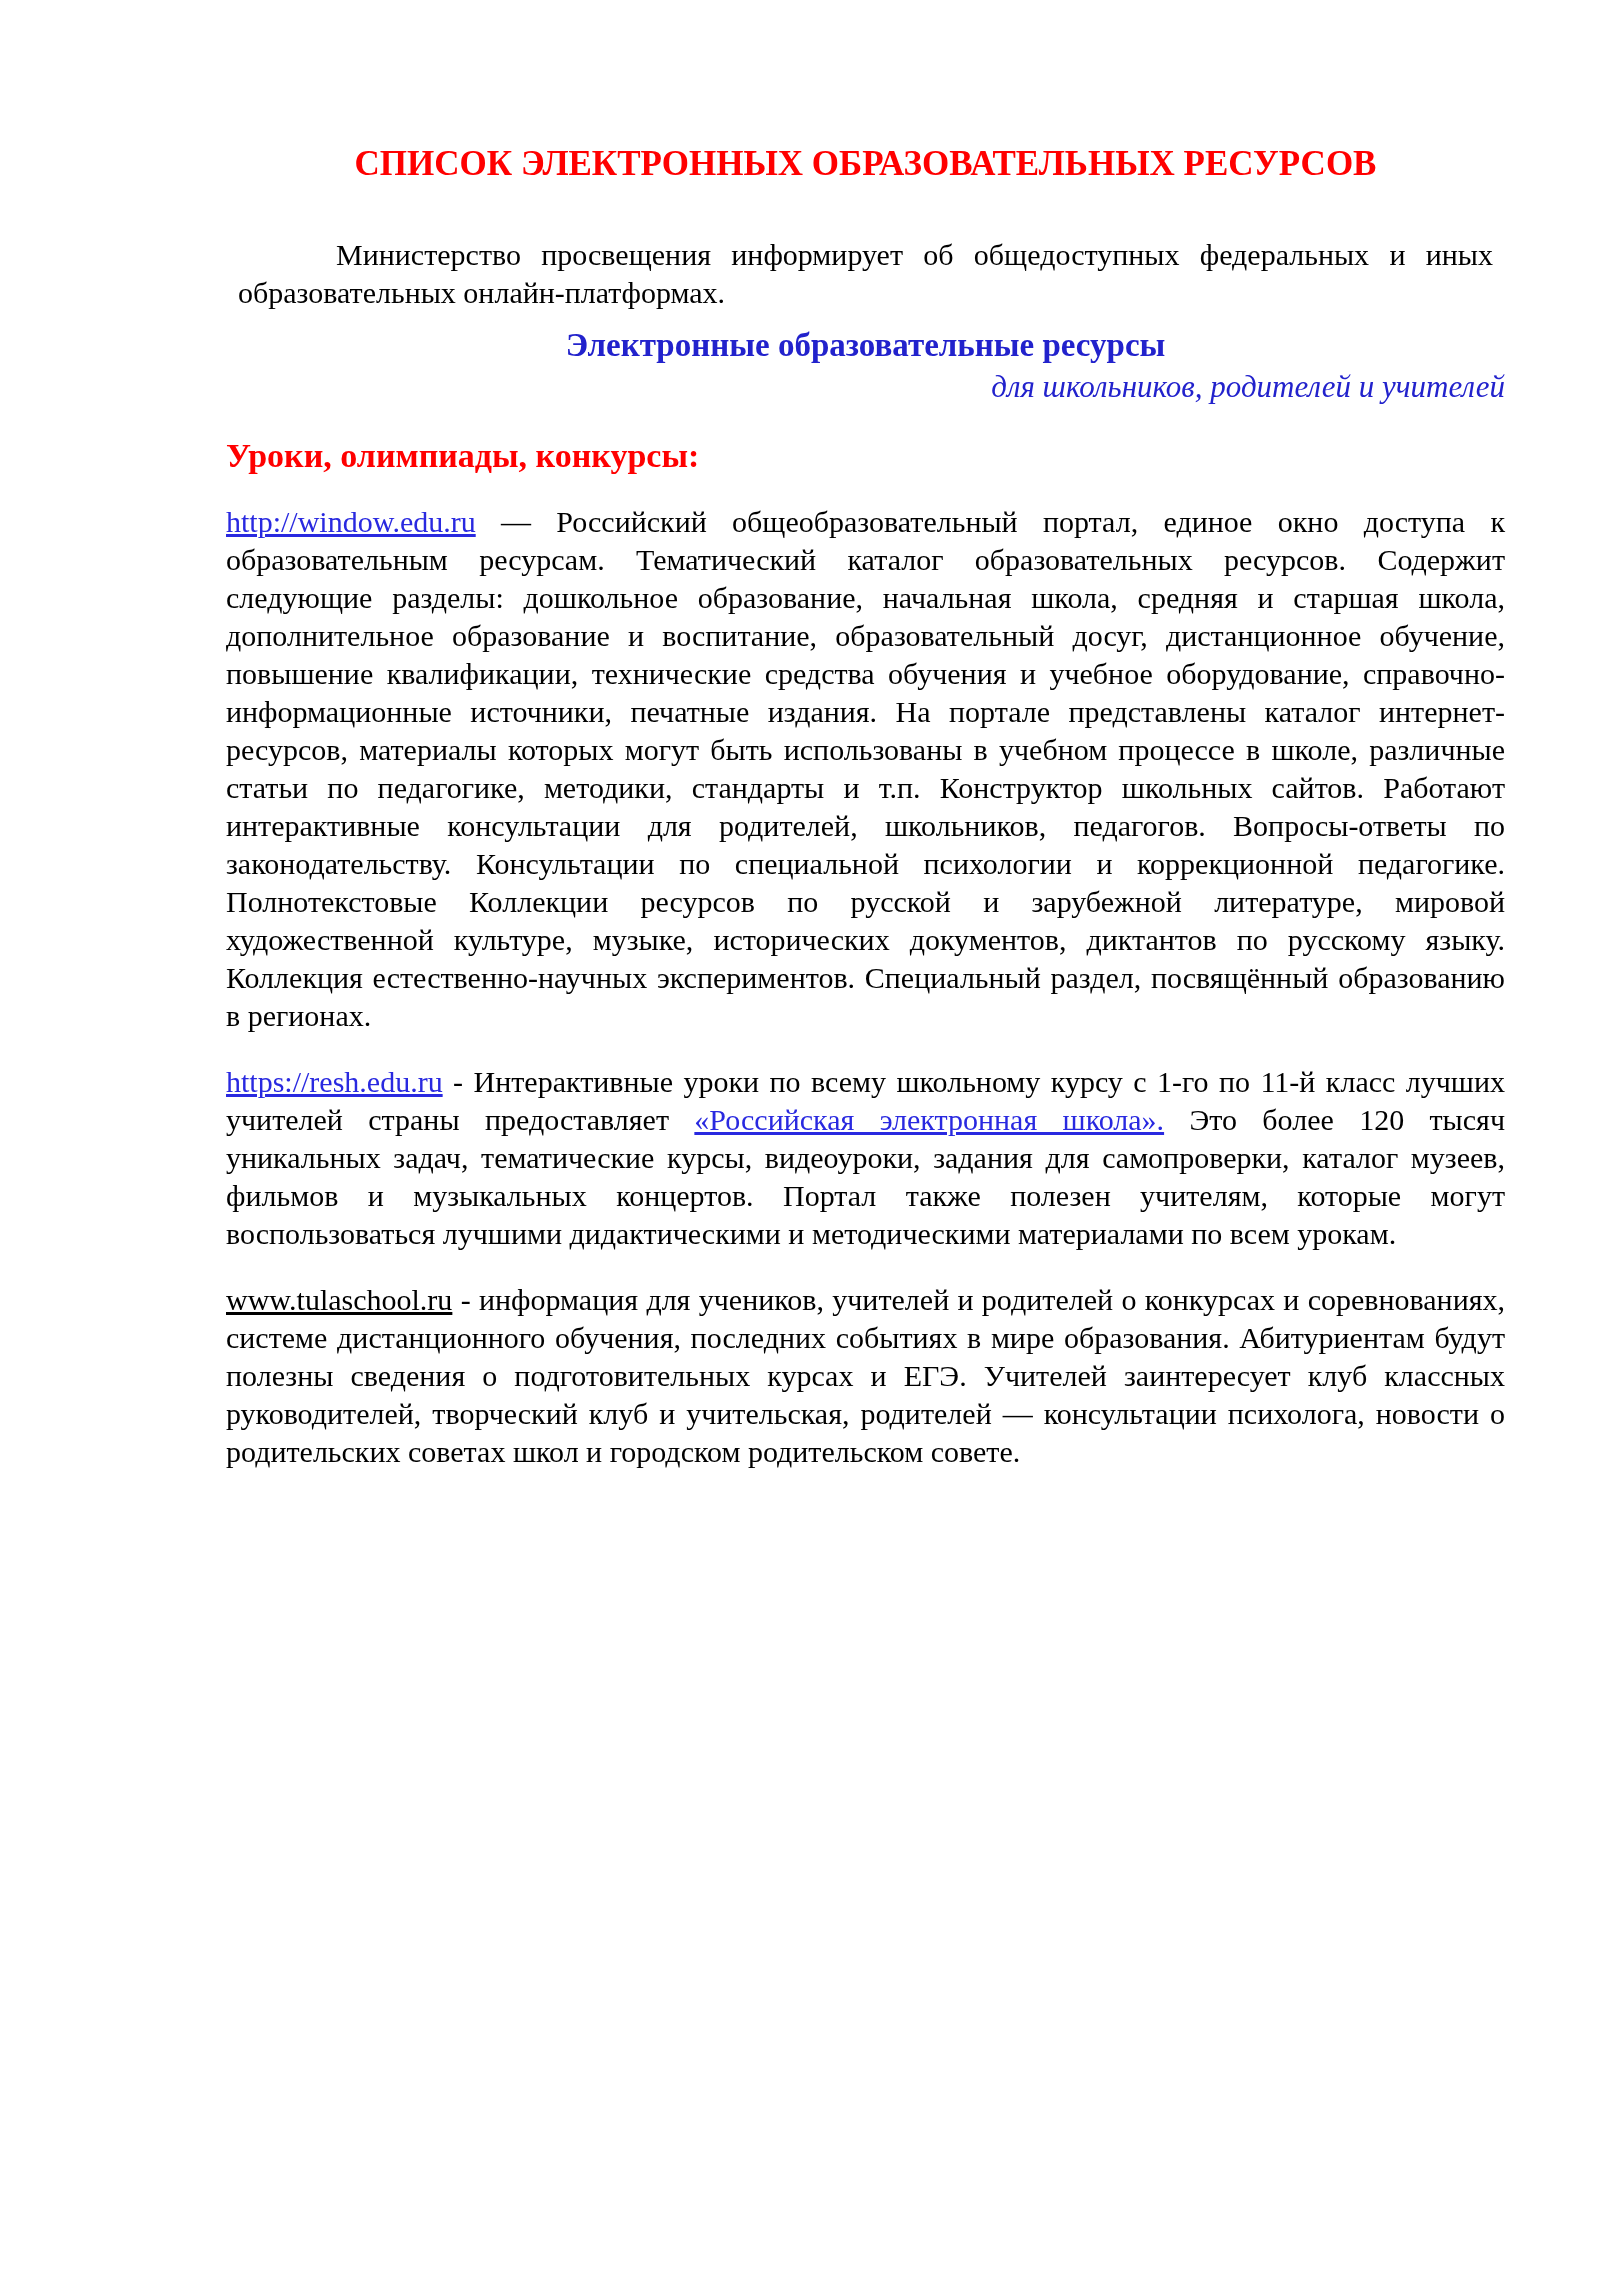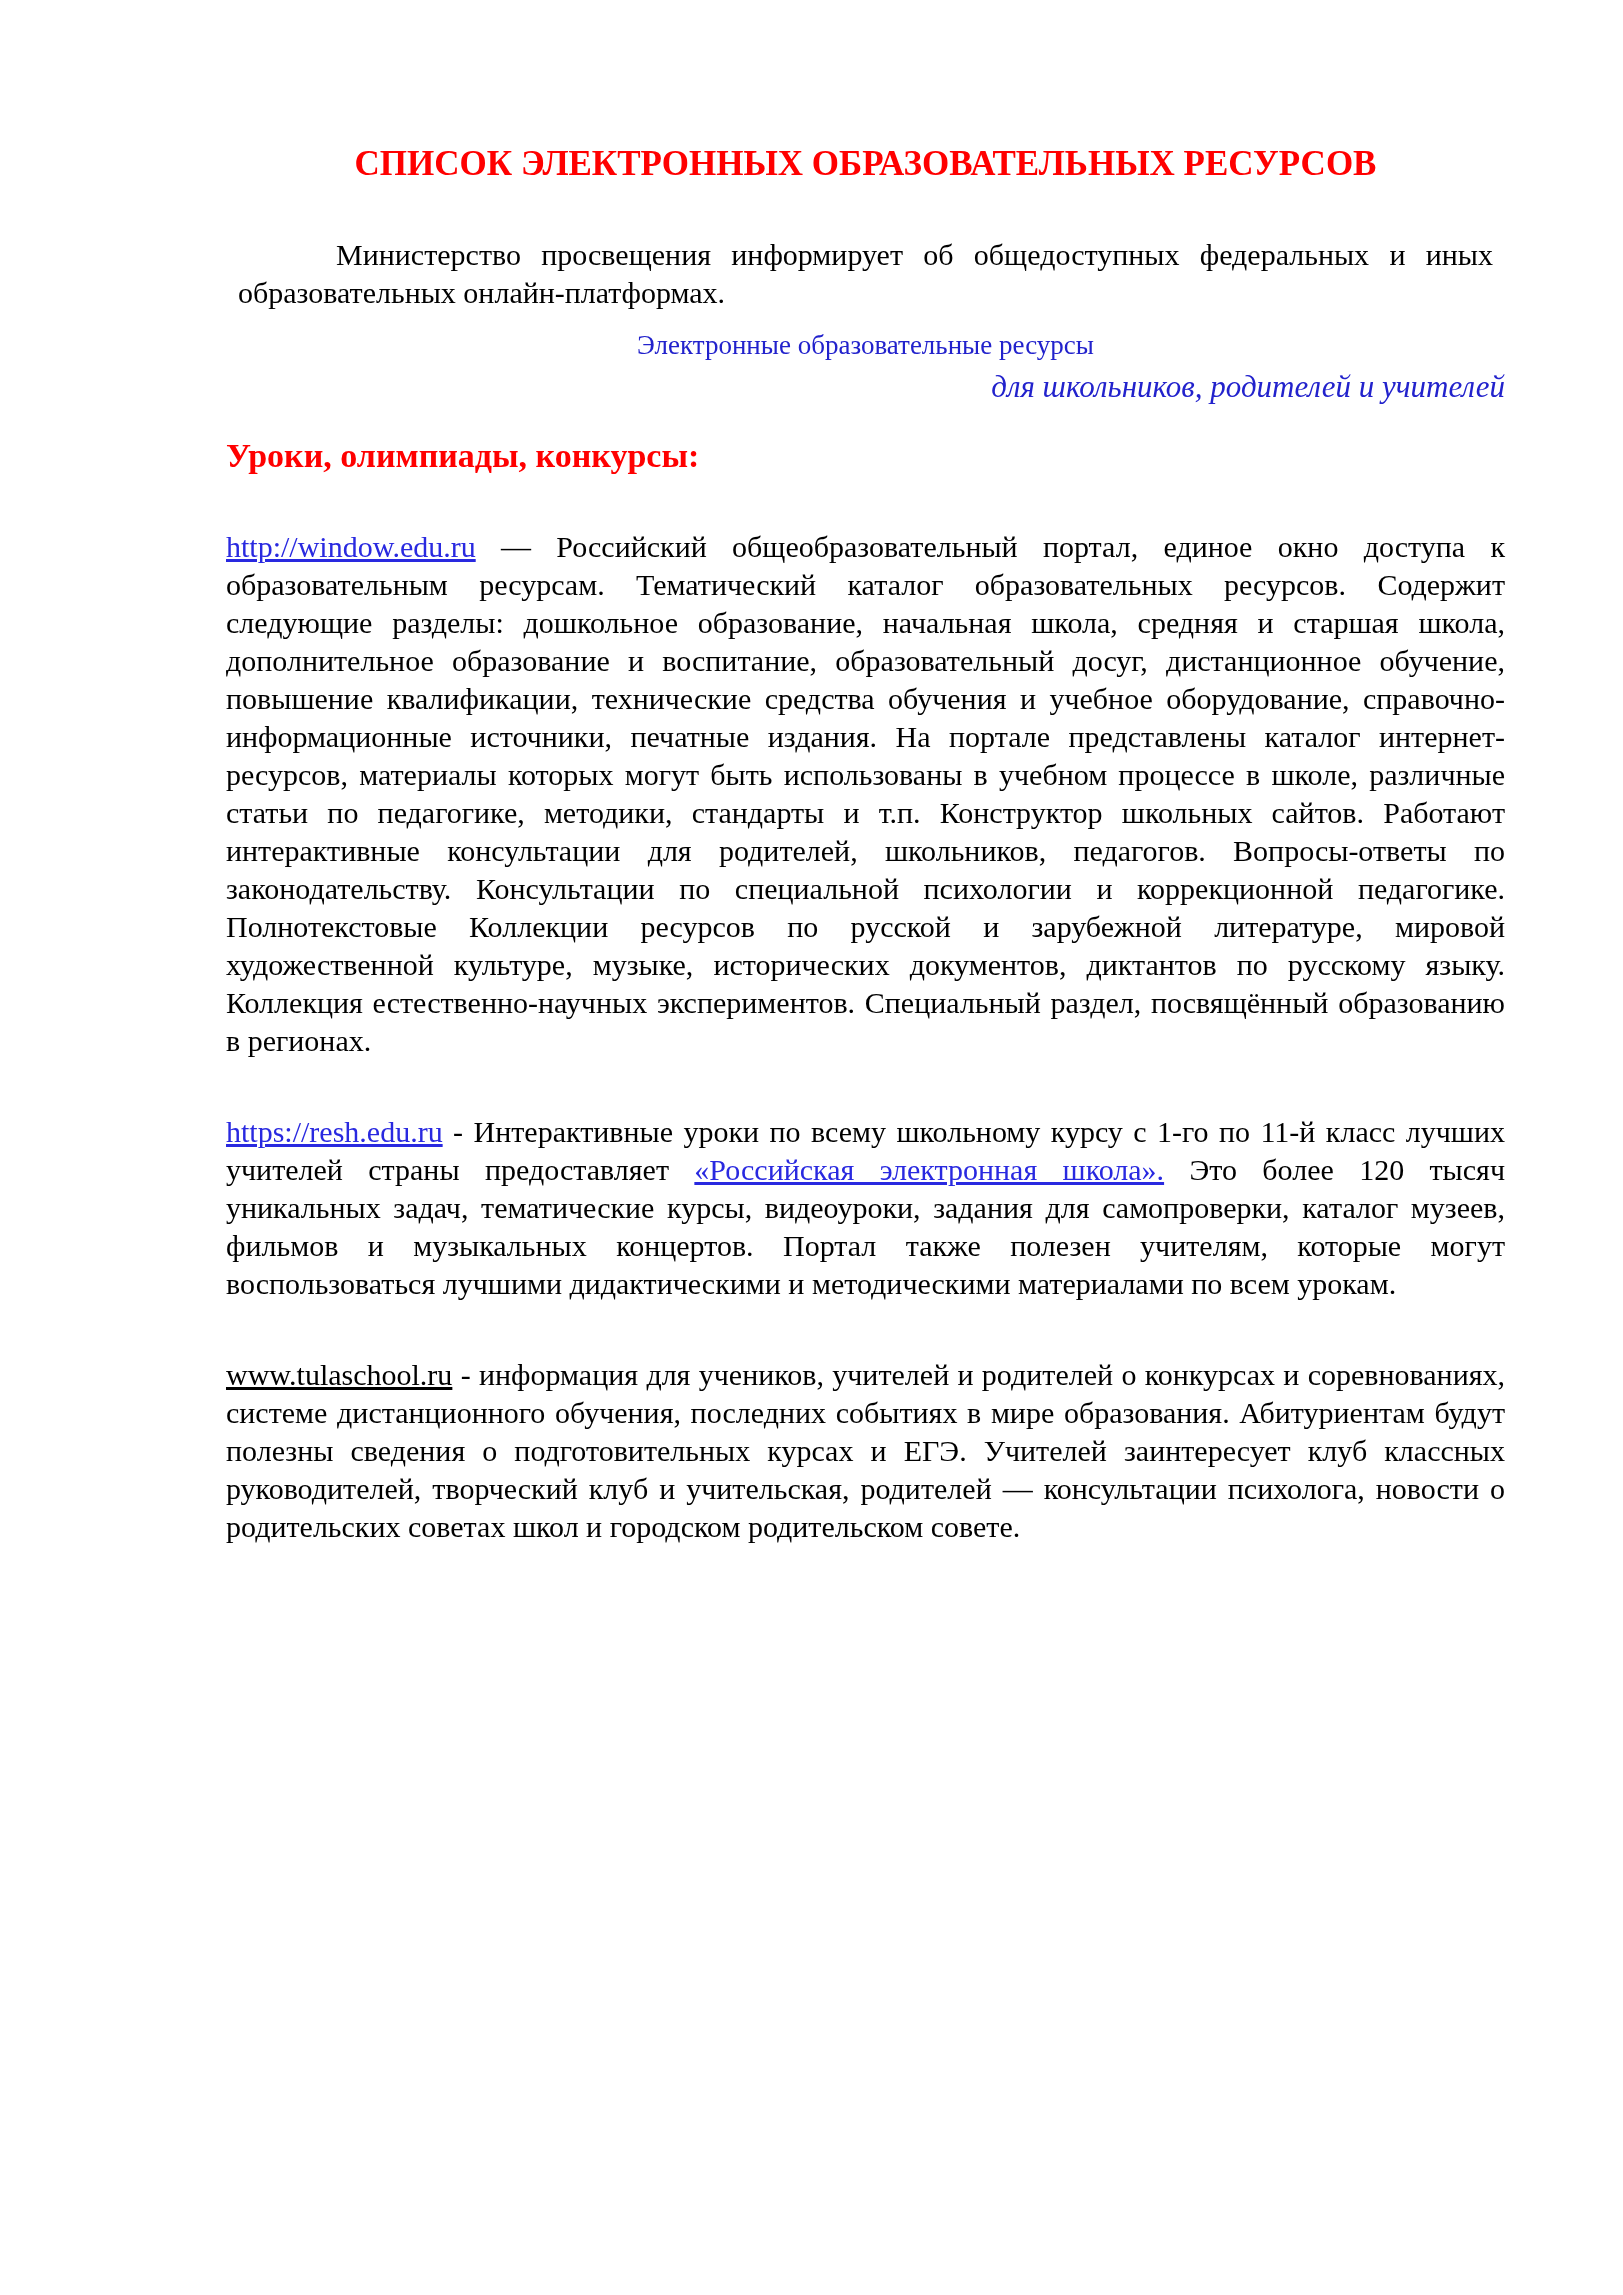--- a/index.html
+++ b/index.html
@@ -31,22 +31,22 @@
     margin: 0 0 49px 0;
   }
   .intro {
     font-size: 30px;
     line-height: 38px;
     text-align: justify;
     text-indent: 98px;
     margin: 12px;
   }
   .sub-bold {
-    font-size: 27px;
-    font-weight: normal;
+    font-size: 33px;
+    font-weight: bold;
     color: var(--hblue, #2222cc);
     text-align: center;
     line-height: 42px;
   }
   .sub-italic {
     font-size: 31px;
     font-style: italic;
     color: var(--hblue, #2222cc);
     text-align: right;
     line-height: 41px;
@@ -55,21 +55,21 @@
     font-size: 34px;
     font-weight: bold;
     color: var(--red, #ff0000);
     line-height: 39px;
     margin: 29px 0 8px 0;
   }
   .res {
     font-size: 30px;
     line-height: 38px;
     text-align: justify;
-    margin: 53px 0 0 0;
+    margin: 28px 0 0 0;
   }
   .lnk {
     text-decoration: underline;
     cursor: pointer;
   }
   .lnk.blue  { color: var(--lblue, #2929e0); }
   .lnk.black { color: var(--text-black, #000000); }
 </style>
 </head>
 <body>

